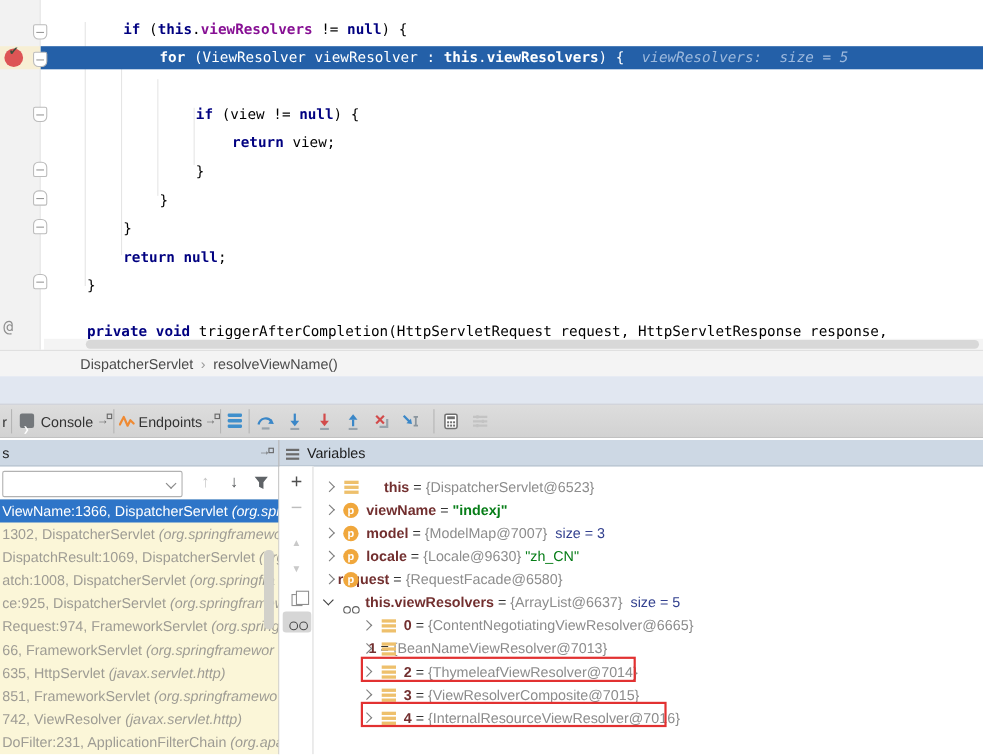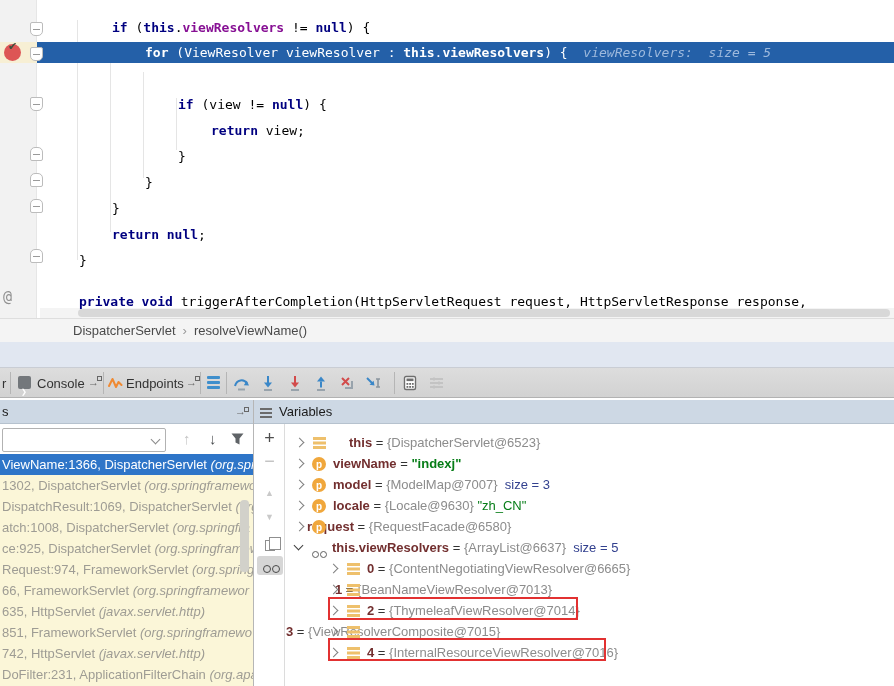--- a/index.html
+++ b/index.html
@@ -253,21 +253,21 @@
 
   <div class="frow sel" style="top:454px"><span>ViewName:1366, DispatcherServlet </span><span class="pkg">(org.spr</span></div>
   <div class="frow" style="top:475px"><span>1302, DispatcherServlet </span><span class="pkg">(org.springframewo</span></div>
   <div class="frow" style="top:496px"><span>DispatchResult:1069, DispatcherServlet </span><span class="pkg">(org</span></div>
   <div class="frow" style="top:517px"><span>atch:1008, DispatcherServlet </span><span class="pkg">(org.springfra</span></div>
   <div class="frow" style="top:538px"><span>ce:925, DispatcherServlet </span><span class="pkg">(org.springframew</span></div>
   <div class="frow" style="top:559px"><span>Request:974, FrameworkServlet </span><span class="pkg">(org.spring</span></div>
   <div class="frow" style="top:580px"><span>66, FrameworkServlet </span><span class="pkg">(org.springframewor</span></div>
   <div class="frow" style="top:601px"><span>635, HttpServlet </span><span class="pkg">(javax.servlet.http)</span></div>
   <div class="frow" style="top:622px"><span>851, FrameworkServlet </span><span class="pkg">(org.springframewo</span></div>
-  <div class="frow" style="top:643px"><span>742, HttpServlet </span><span class="pkg">(javax.servlet.http)</span></div>
+  <div class="frow" style="top:643px"><span>742, ViewResolver </span><span class="pkg">(javax.servlet.http)</span></div>
   <div class="frow" style="top:664px"><span>DoFilter:231, ApplicationFilterChain </span><span class="pkg">(org.apa</span></div>
   <div class="abs fsb"></div>
 
   <div class="abs vtb"></div>
   <div class="vtb-item" style="top:428px;font-size:18px;color:#4e4e4e">+</div>
   <div class="vtb-item" style="top:451px;font-size:18px;color:#bdbdbd">−</div>
   <div class="vtb-item" style="top:488px;font-size:9px;color:#c9c9c9">▲</div>
   <div class="vtb-item" style="top:512px;font-size:9px;color:#c9c9c9">▼</div>
   <div class="vtb-item" style="top:536px"><span class="copy-ic" style="display:inline-block;margin-top:4px"></span></div>
   <div class="vtb-item" style="top:556px"><span class="tglass"><i></i><i></i></span></div>
@@ -283,20 +283,20 @@
   <div class="vrow" style="top:516px"><span class="ch ch-r" style="left:10px"></span><span class="pico" style="left:26px"></span><span style="margin-left:21px"><span class="vname">request</span><span class="veq"> = </span><span class="vval">{RequestFacade@6580}</span></span></div>
 
   <div class="vrow" style="top:537px"><span class="ch ch-d" style="left:9px"></span><span class="rglass rglass-row" style="left:26px"><i></i><i></i></span><span style="margin-left:46px"><span class="vname">this.viewResolvers</span><span class="veq"> = </span><span class="vval">{ArrayList@6637}</span><span class="vsize">  size = 5</span></span></div>
 
   <div class="vrow" style="top:558px"><span class="ch ch-r" style="left:44px"></span><span class="bars" style="left:61px"></span><span style="margin-left:81px"><span class="vname">0</span><span class="veq"> = </span><span class="vval">{ContentNegotiatingViewResolver@6665}</span></span></div>
 
   <div class="vrow" style="top:579px"><span class="ch ch-r" style="left:44px"></span><span class="bars" style="left:61px"></span><span style="margin-left:49px"><span class="vname">1</span><span class="veq"> = </span><span class="vval">{BeanNameViewResolver@7013}</span></span></div>
 
   <div class="vrow" style="top:600px"><span class="ch ch-r" style="left:44px"></span><span class="bars" style="left:61px"></span><span style="margin-left:81px"><span class="vname">2</span><span class="veq"> = </span><span class="vval">{ThymeleafViewResolver@7014}</span></span></div>
 
-  <div class="vrow" style="top:621px"><span class="ch ch-r" style="left:44px"></span><span class="bars" style="left:61px"></span><span style=""><span class="vname">3</span><span class="veq"> = </span><span class="vval">{ViewResolverComposite@7015}</span></span></div>
+  <div class="vrow" style="top:621px"><span class="ch ch-r" style="left:44px"></span><span class="bars" style="left:61px"></span><span style="margin-left:81px"><span class="vname">3</span><span class="veq"> = </span><span class="vval">{ViewResolverComposite@7015}</span></span></div>
 
   <div class="vrow" style="top:642px"><span class="ch ch-r" style="left:44px"></span><span class="bars" style="left:61px"></span><span style="margin-left:81px"><span class="vname">4</span><span class="veq"> = </span><span class="vval">{InternalResourceViewResolver@7016}</span></span></div>
 
   <div class="redbox" style="left:328px;top:597px;width:250px;height:23px"></div>
   <div class="redbox" style="left:328px;top:638px;width:278px;height:23px"></div>
 
 </div>
 
 </body></html>

